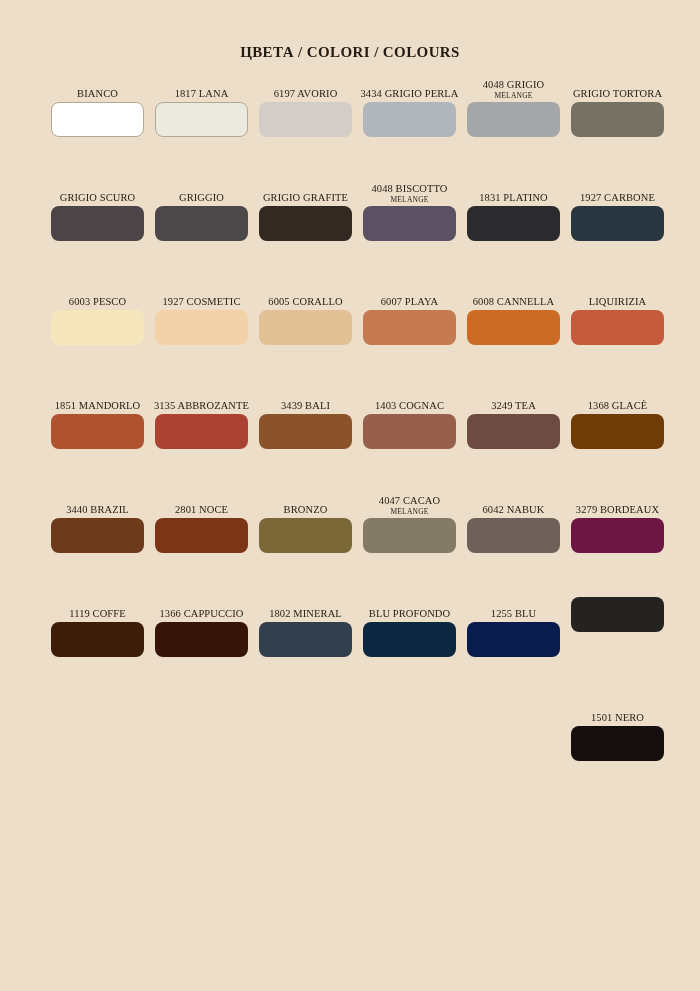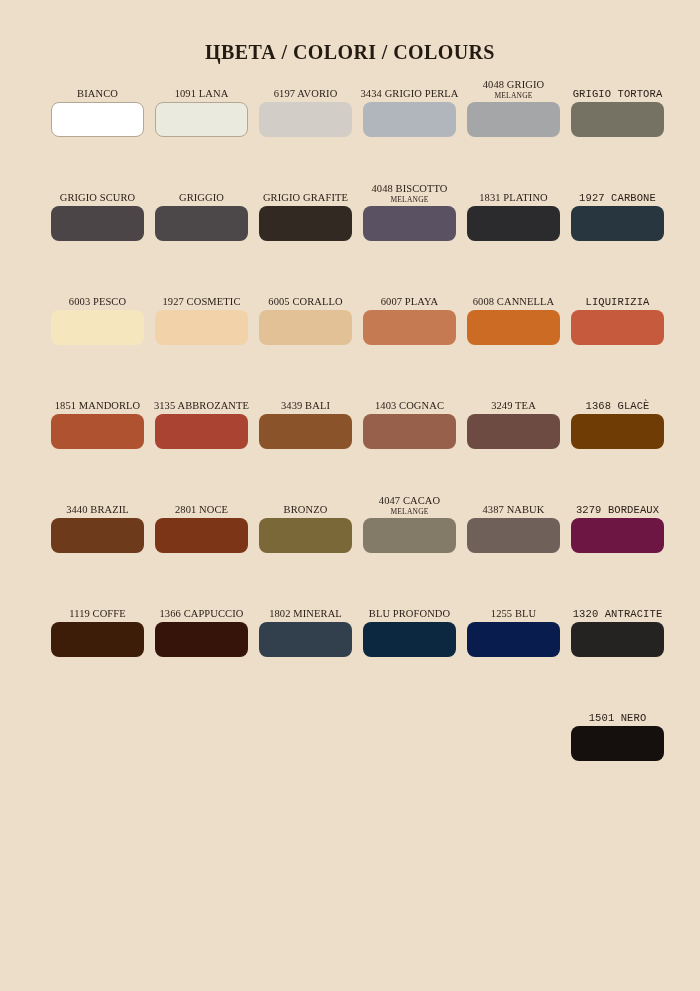--- a/index.html
+++ b/index.html
@@ -14,21 +14,21 @@
     overflow: hidden;
   }
   .page {
     position: relative;
     width: 700px;
     height: 991px;
     box-sizing: border-box;
   }
   .title {
     text-align: center;
-    font-size: 20px;
+    font-size: 15px;
     font-weight: bold;
     color: #231a12;
     letter-spacing: 0.4px;
     margin: 0;
     padding-top: 39px;
     height: 26px;
     line-height: 26px;
   }
   .grid {
     margin-top: 12px;
@@ -42,21 +42,20 @@
   .cell {
     width: 93px;
     margin-right: 11px;
     display: flex;
     flex-direction: column;
     align-items: center;
     justify-content: flex-start;
   }
   .cell:last-child {
     margin-right: 0;
-    font-family: Liberation Mono, monospace;
   }
   .cell.empty .label-wrap,
   .cell.empty .swatch {
     visibility: hidden;
   }
   .label-wrap {
     height: 25px;
     width: 112px;
     margin-left: -9px;
     margin-right: -9px;
@@ -102,21 +101,21 @@
   <div class="grid">
       <div class="row">
         <div class="cell">
           <div class="label-wrap">
             <div class="label">BIANCO</div>
           </div>
           <div class="swatch bordered" style="background: rgb(255, 255, 255);"></div>
         </div>
         <div class="cell">
           <div class="label-wrap">
-            <div class="label">1091 LANA</div>
+            <div class="label">1817 LANA</div>
           </div>
           <div class="swatch bordered" style="background: rgb(235, 234, 223);"></div>
         </div>
         <div class="cell">
           <div class="label-wrap">
             <div class="label">6197 AVORIO</div>
           </div>
           <div class="swatch" style="background: rgb(210, 205, 199);"></div>
         </div>
         <div class="cell">
@@ -275,21 +274,21 @@
         </div>
         <div class="cell">
           <div class="label-wrap">
             <div class="label">4047 CACAO</div>
             <div class="sublabel">MELANGE</div>
           </div>
           <div class="swatch" style="background: rgb(131, 123, 104);"></div>
         </div>
         <div class="cell">
           <div class="label-wrap">
-            <div class="label">4387 NABUK</div>
+            <div class="label">6042 NABUK</div>
           </div>
           <div class="swatch" style="background: rgb(111, 96, 89);"></div>
         </div>
         <div class="cell">
           <div class="label-wrap">
             <div class="label">3279 BORDEAUX</div>
           </div>
           <div class="swatch" style="background: rgb(109, 22, 68);"></div>
         </div>
       </div>
@@ -318,23 +317,20 @@
           </div>
           <div class="swatch" style="background: rgb(12, 39, 64);"></div>
         </div>
         <div class="cell">
           <div class="label-wrap">
             <div class="label">1255 BLU</div>
           </div>
           <div class="swatch" style="background: rgb(8, 28, 78);"></div>
         </div>
         <div class="cell">
-          <div class="label-wrap">
-            <div class="label">1320  ANTRACITE</div>
-          </div>
           <div class="swatch" style="background: rgb(37, 34, 34);"></div>
         </div>
       </div>
       <div class="row">
         <div class="cell empty">
           <div class="label-wrap">
             <div class="label"></div>
           </div>
           <div class="swatch"></div>
         </div>

